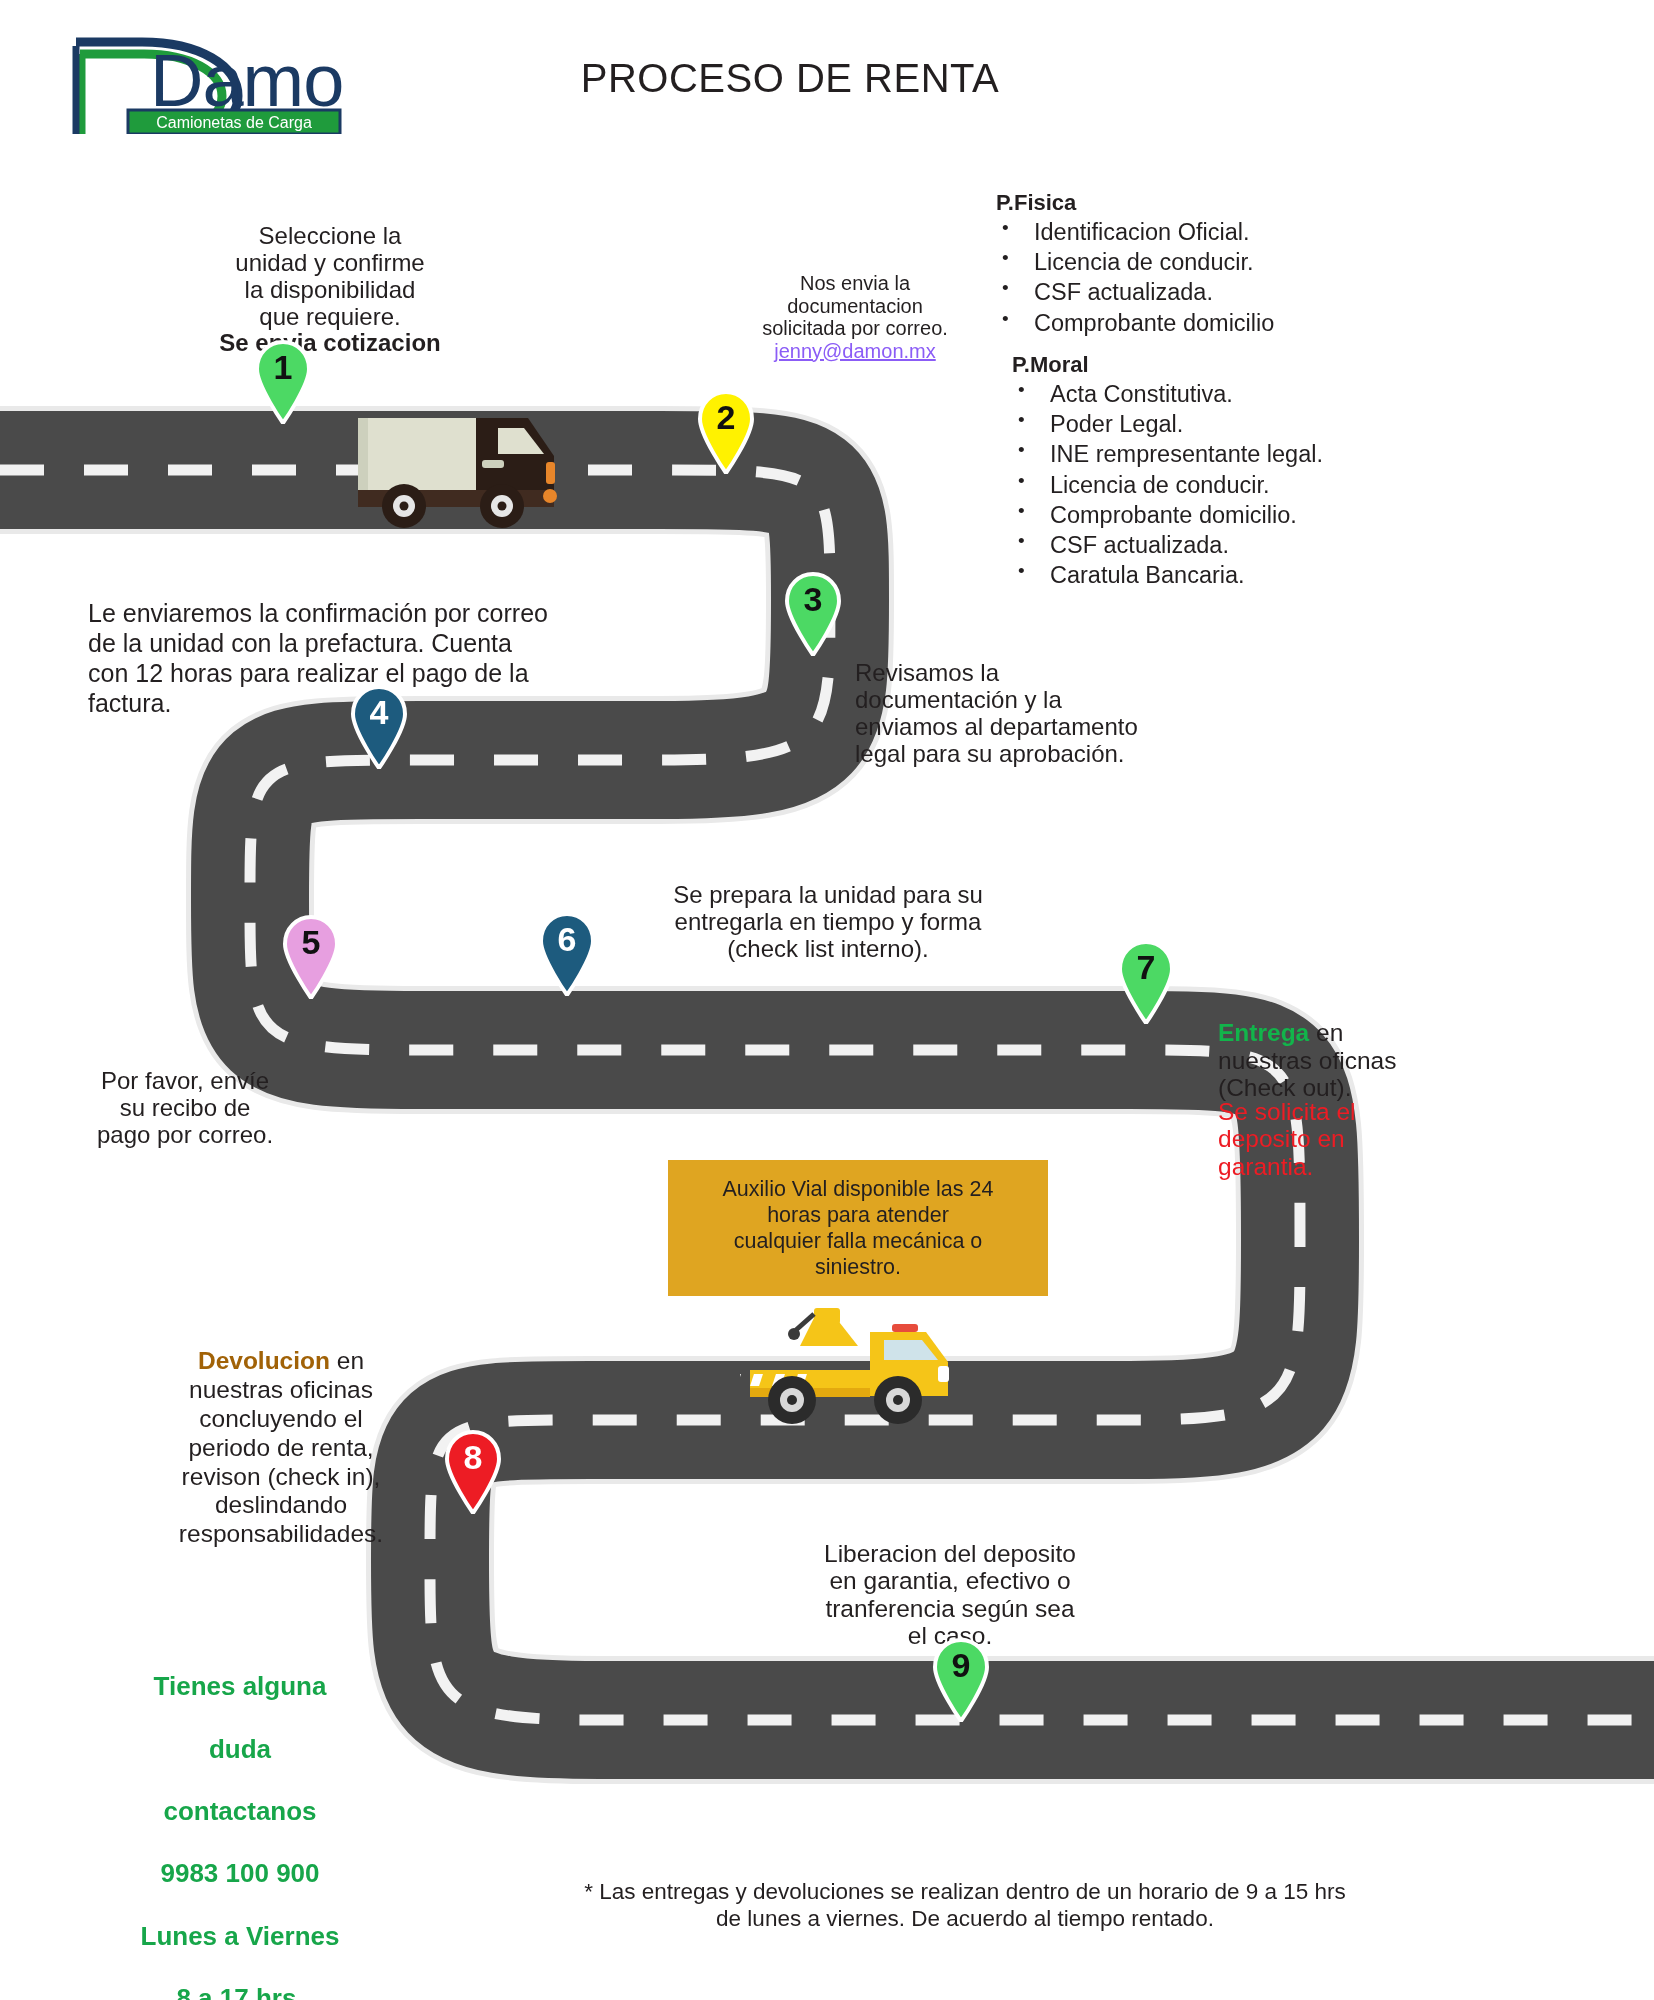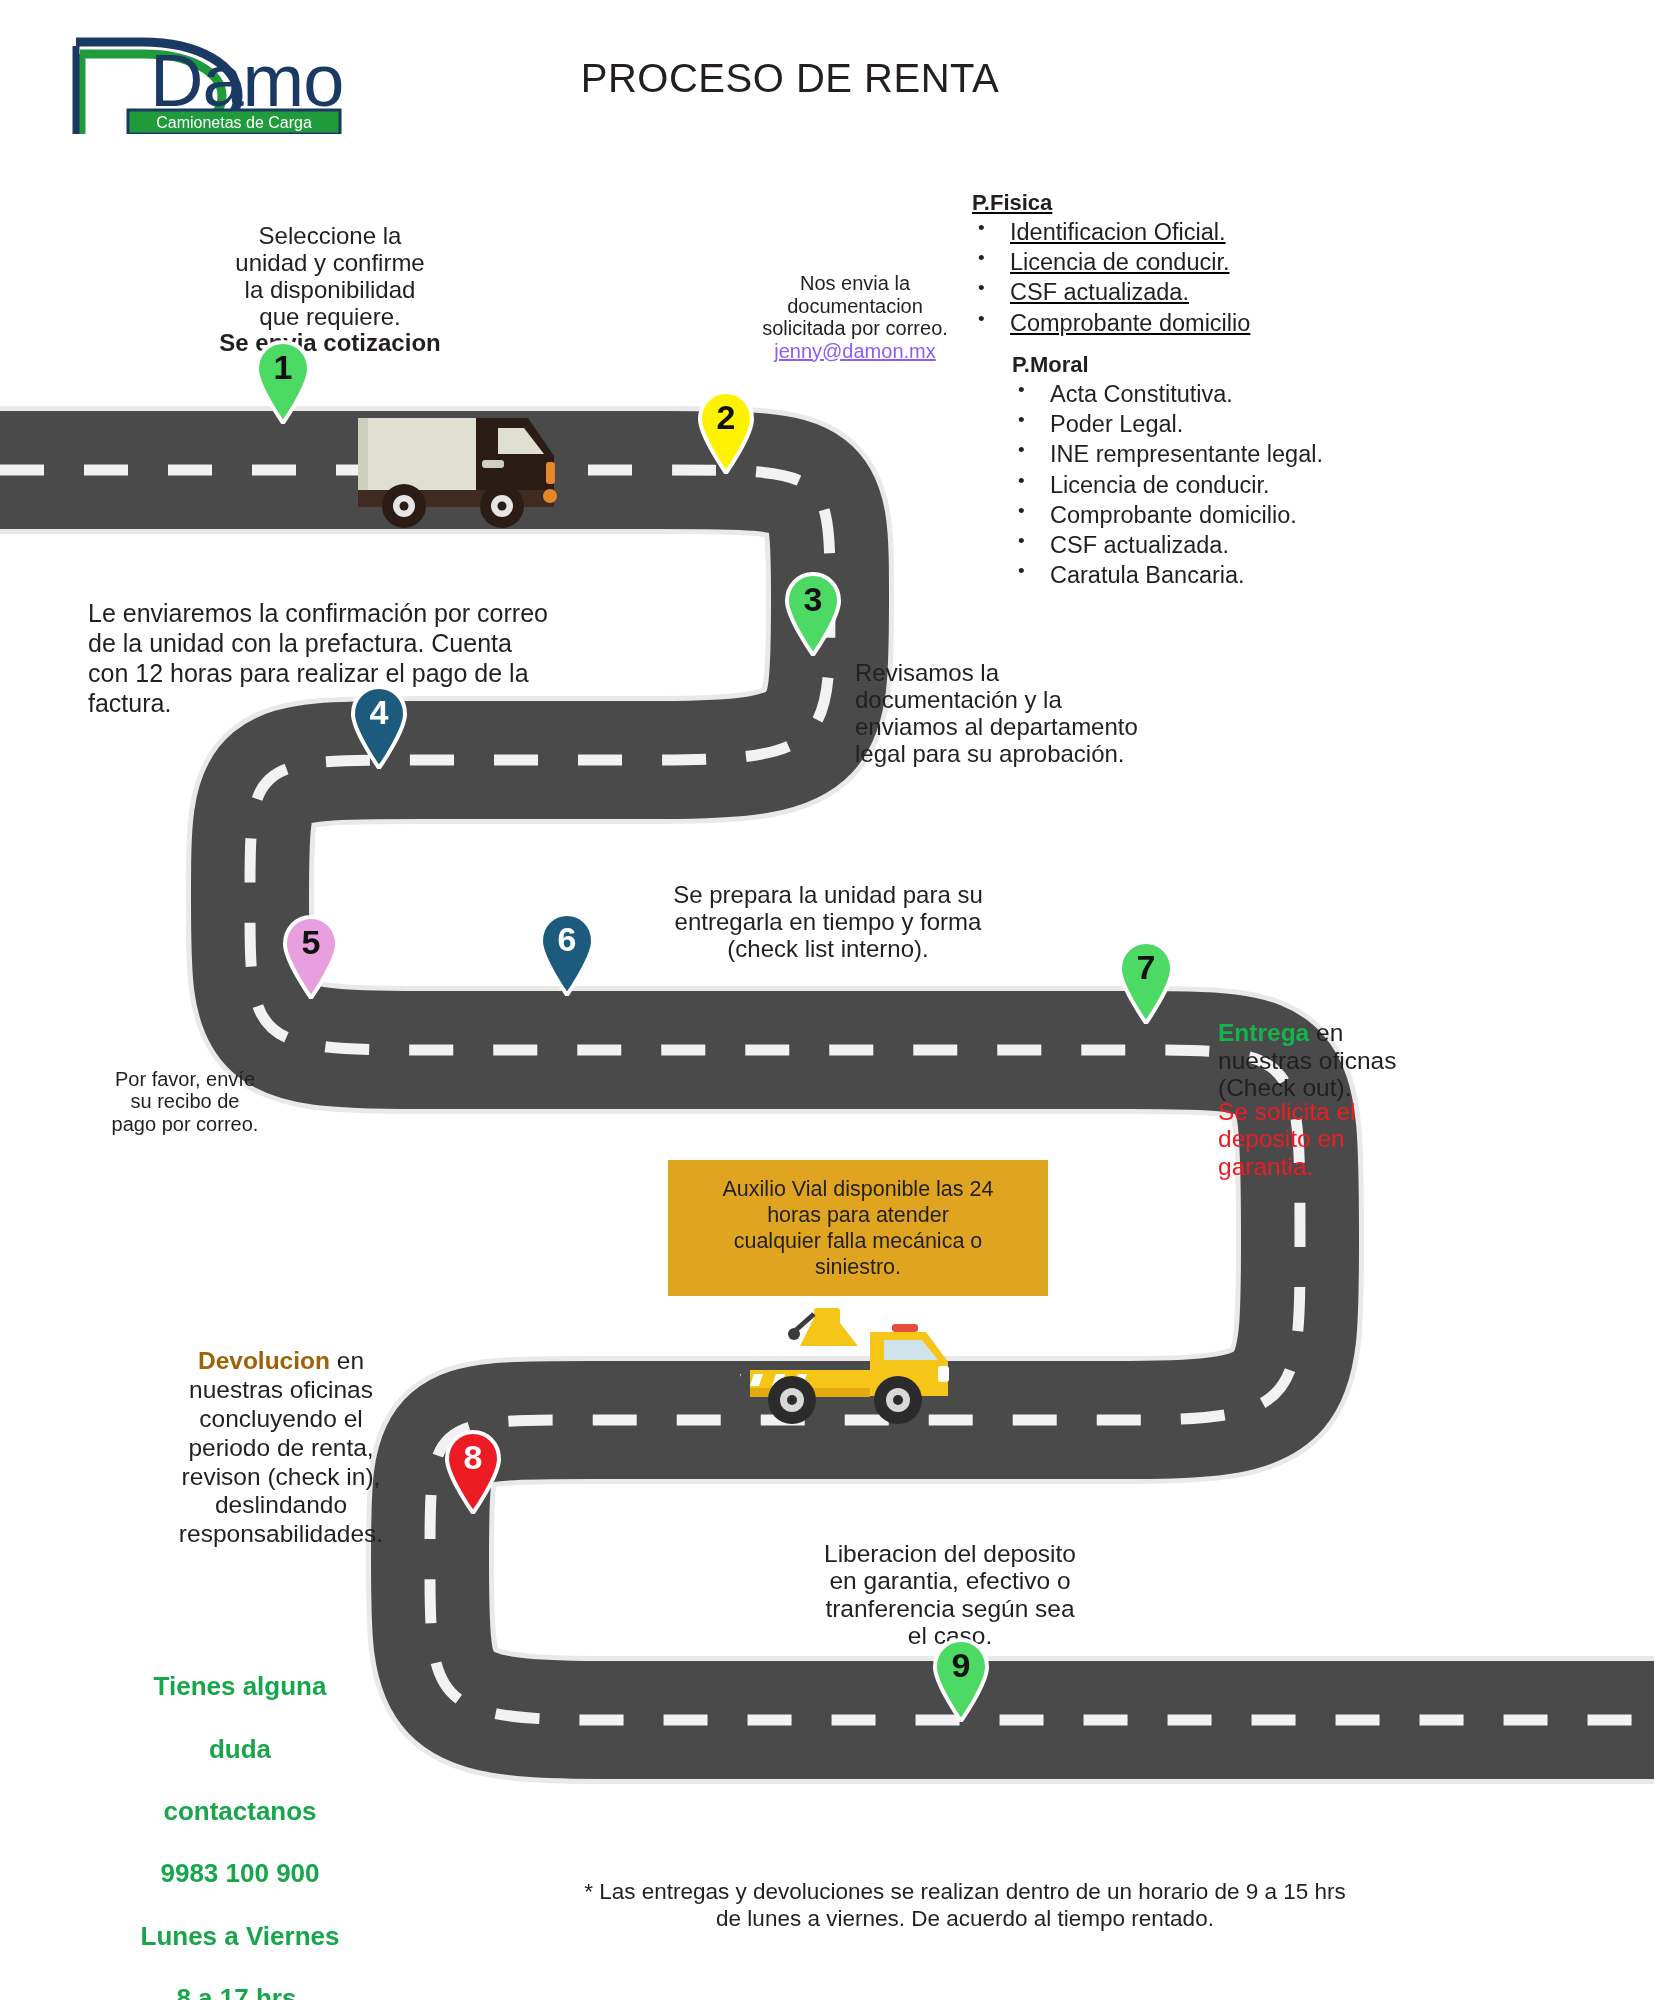--- a/index.html
+++ b/index.html
@@ -224,21 +224,21 @@
     <span class="b" style="display:block;">Se envia cotizacion</span>
   </div>
 
   <div class="tb ctr" style="left:700px; top:250px; width:310px; font-size:20px;">
     <span>Nos envia la
 documentacion
 solicitada por correo.</span>
     <span class="mail" style="display:block;">jenny@damon.mx</span>
   </div>
 
-  <div class="doclist" style="left:972px; top:190px; width:430px;text-decoration:underline;">
+  <div class="doclist" style="left:996px; top:190px; width:430px;">
     <div class="hdr">P.Fisica</div>
     <ul>
       <li>Identificacion Oficial.</li>
       <li>Licencia de conducir.</li>
       <li>CSF actualizada.</li>
       <li>Comprobante domicilio</li>
     </ul>
   </div>
 
   <div class="doclist" style="left:1012px; top:352px; width:440px;">
@@ -261,21 +261,21 @@
 
   <div class="tb lft" style="left:855px; top:660px; width:380px; font-size:24px;">Revisamos la
 documentación y la
 enviamos al departamento
 legal para su aprobación.</div>
 
   <div class="tb ctr" style="left:618px; top:882px; width:420px; font-size:24px;">Se prepara la unidad para su
 entregarla en tiempo y forma
 (check list interno).</div>
 
-  <div class="tb ctr" style="left:60px; top:1068px; width:250px; font-size:20px;">Por favor, envíe
+  <div class="tb ctr" style="left:60px; top:1068px; width:250px; font-size:24px;">Por favor, envíe
 su recibo de
 pago por correo.</div>
 
   <div class="tb rgt" style="left:1218px; top:992px; width:270px; font-size:24.5px;">
     <span class="green-b">Entrega</span><span> en
 nuestras oficnas
 (Check out).</span>
   </div>
   <div class="tb rgt red" style="left:1218px; top:1098px; width:270px; font-size:24.5px;">Se solicita el
 deposito en

